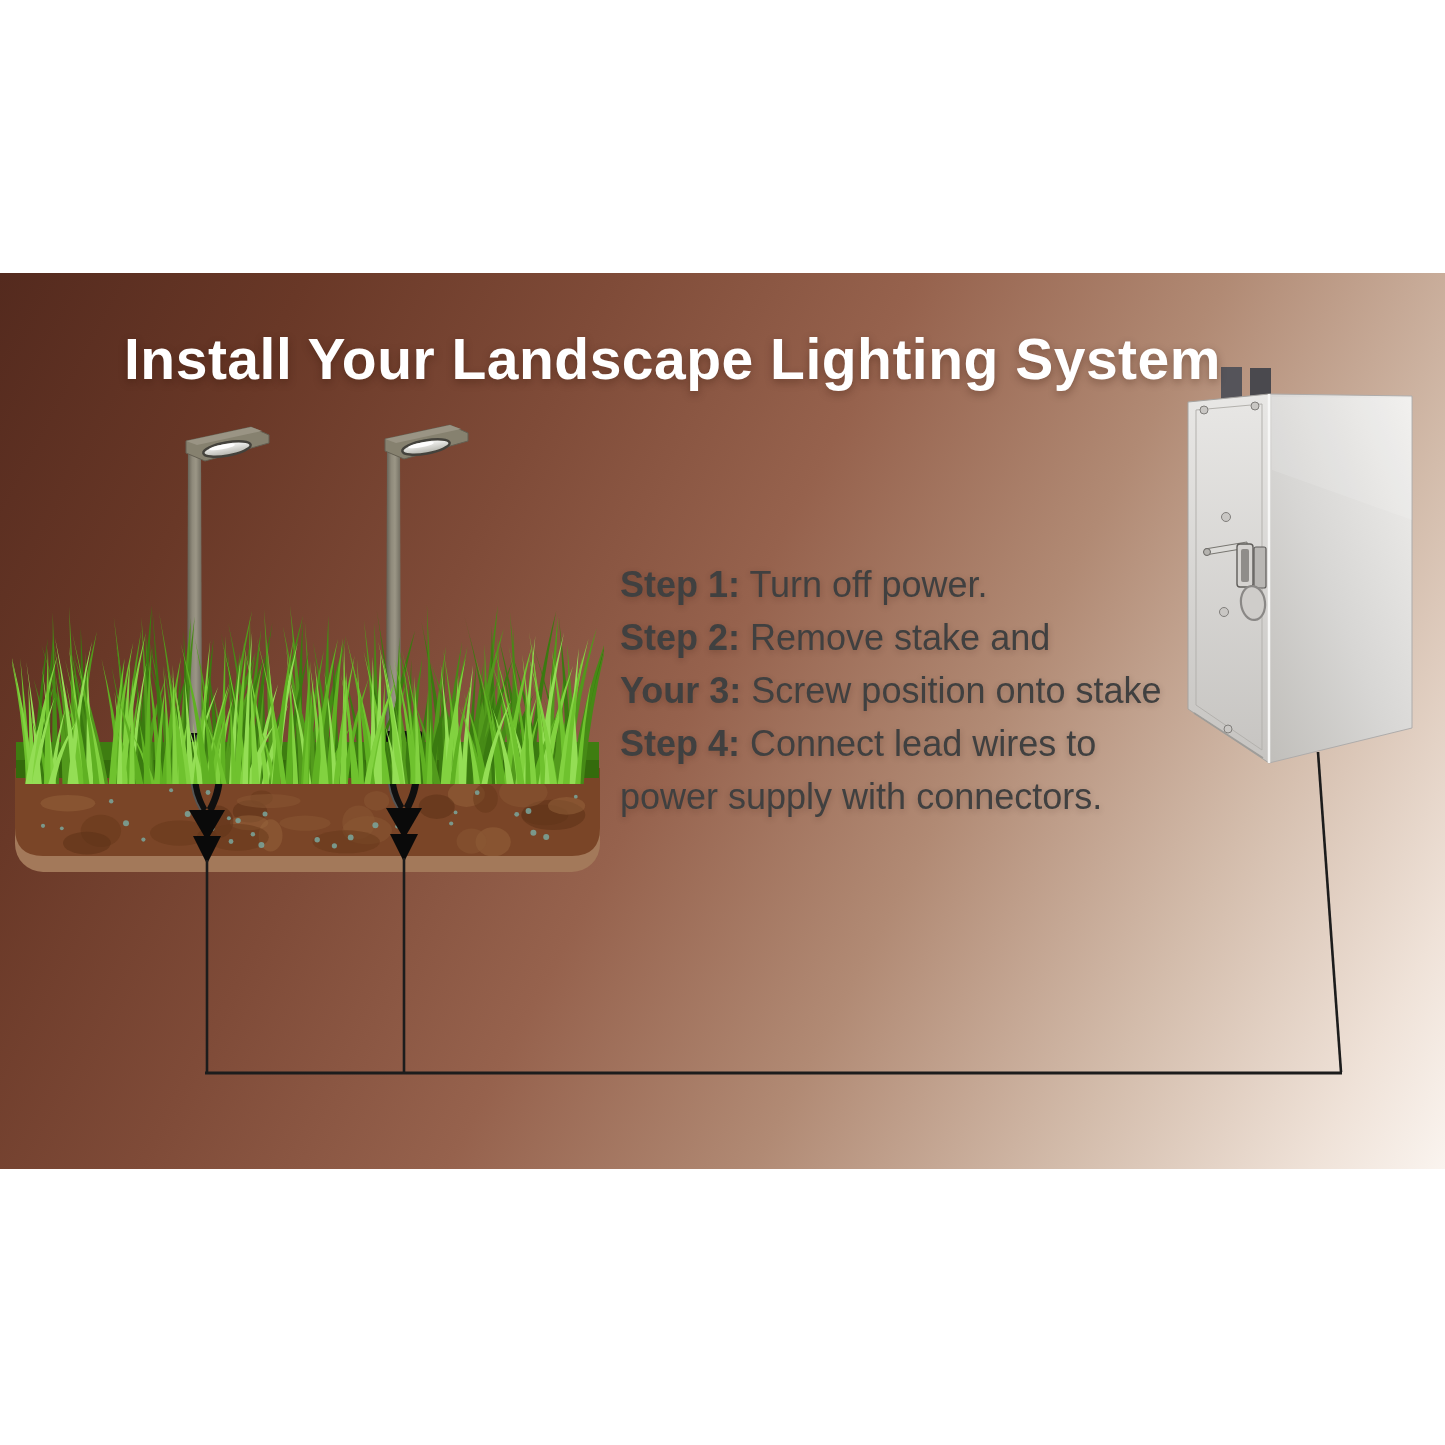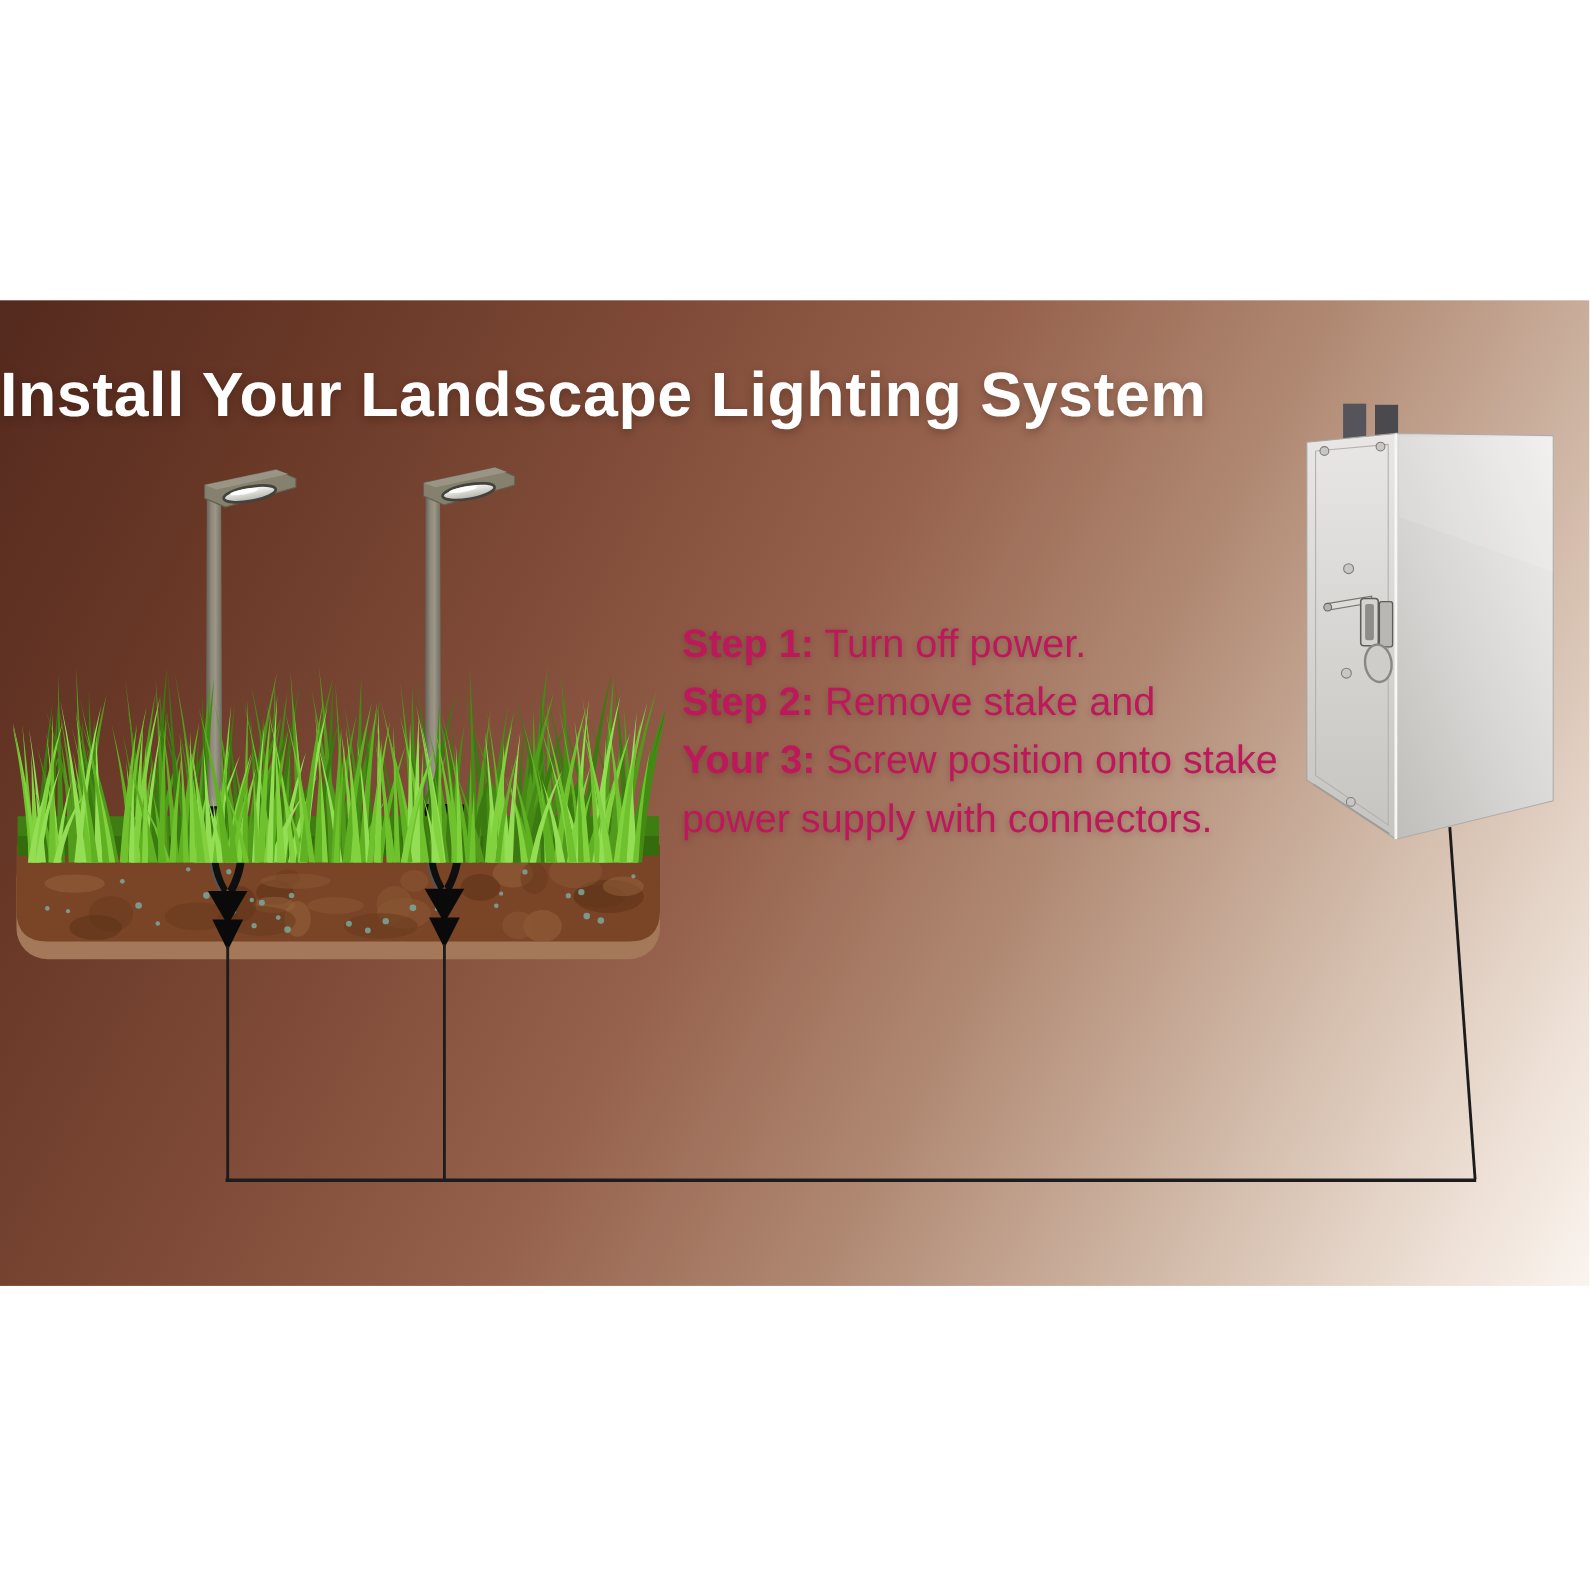--- a/index.html
+++ b/index.html
@@ -8,28 +8,28 @@
     background:#ffffff;
     font-family:"Liberation Sans",sans-serif;
   }
   .band{
     position:absolute;left:0;top:273px;width:1445px;height:896px;
     background:linear-gradient(118deg,#542a1e 0%,#693827 16%,#7f4b38 32%,#96624d 48%,#b18a74 64%,#d3bcab 80%,#efe2d8 93%,#faf4ef 100%);
   }
   .scene{position:absolute;left:0;top:0;width:1445px;height:1445px;}
   .title{
     position:absolute;left:0;top:326px;width:1345px;height:80px;
-    margin:0;
+    margin:0;text-align:center;
     font-size:57px;font-weight:700;letter-spacing:.5px;color:#ffffff;
     text-shadow:0 3px 9px rgba(45,16,6,.35);
     white-space:nowrap;
   }
   .steps{
     position:absolute;left:620px;top:558px;width:560px;
-    color:#be185d;font-size:36px;line-height:53px;font-weight:400;
+    color:#404040;font-size:36px;line-height:53px;font-weight:400;
     text-shadow:0 2px 6px rgba(45,16,6,.22);
   }
   .steps .line{white-space:nowrap;}
   .steps .b{font-weight:700;}
 </style>
 </head>
 <body>
 
 <div class="band"></div>
 
@@ -522,14 +522,15 @@
     <line x1="1194" y1="713" x2="1263" y2="758" stroke="#9f9d99" stroke-width="1.5"></line>
   </g>
 </svg>
 
 <h1 class="title">Install Your Landscape Lighting System</h1>
 
 <div class="steps">
   <div class="line"><span class="b">Step 1:</span><span> Turn off power.</span></div>
   <div class="line"><span class="b">Step 2:</span><span> Remove stake and</span></div>
   <div class="line"><span class="b">Your 3:</span><span> Screw position onto stake</span></div>
+  <div class="line"><span class="b">Step 4:</span><span> Connect lead wires to</span></div>
   <div class="line"><span class="b"></span><span>power supply with connectors.</span></div>
 </div>
 
 </body></html>

